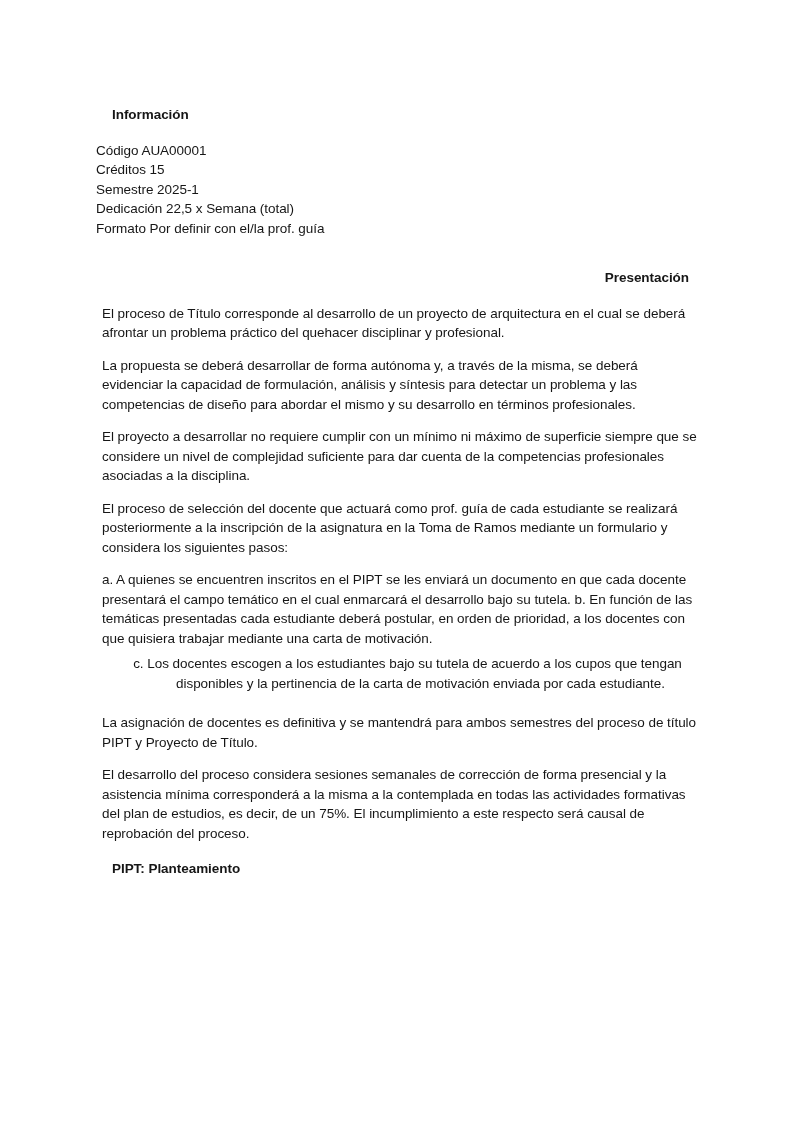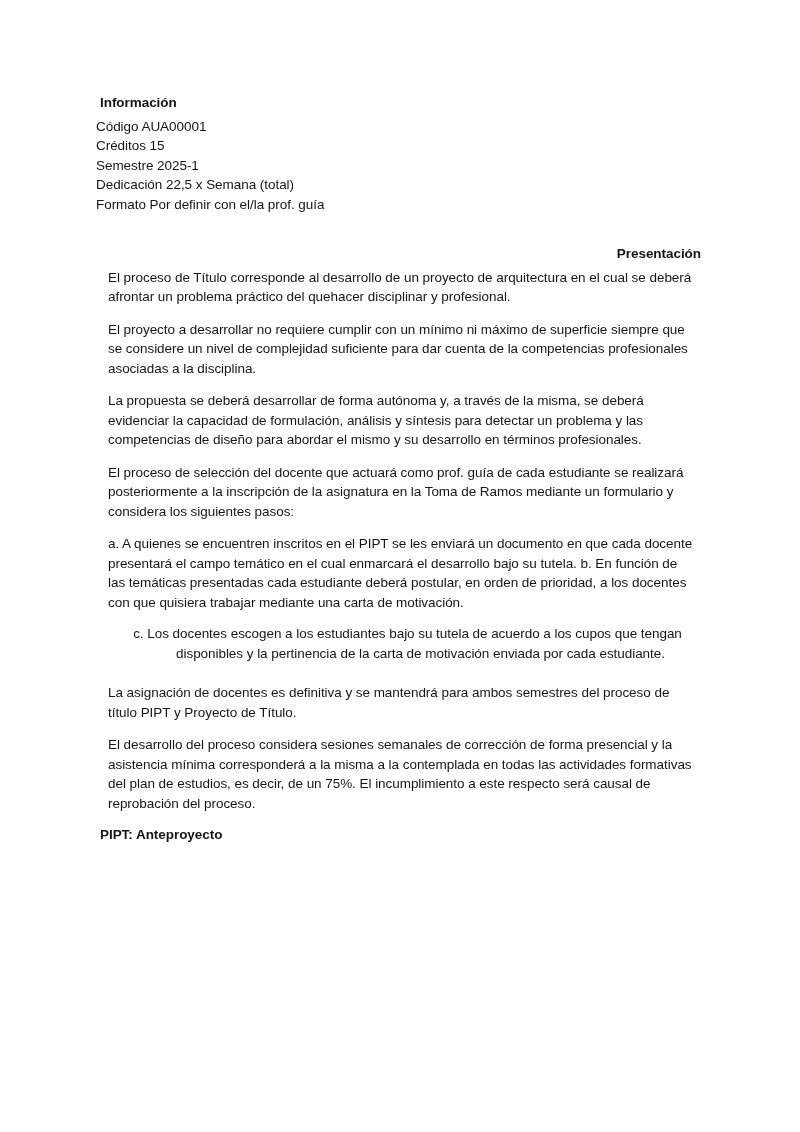--- a/index.html
+++ b/index.html
@@ -17,24 +17,24 @@
   }
   .doc {
     font-size: 13.5px;
     line-height: 19.5px;
     letter-spacing: -0.05px;
   }
   .heading {
     font-weight: 700;
     font-size: 13.5px;
     line-height: 19.5px;
-    margin: 4px;
+    margin: 16px;
   }
   .section-gap { margin-top: 30px; text-align: right; }
-  p { margin: 12px; }
+  p { margin: 6px; }
   .para { margin-top: 13px; }
   .para-first { margin-top: 0; }
   .para-lg { margin-top: 20px; }
   .info-line { margin: 0; }
   .item-c {
     margin-top: 0;
     padding-left: 40px;
     text-indent: -26px;
     text-align: center;
   }
@@ -49,26 +49,26 @@
     <div class="info-line">Código AUA00001</div>
     <div class="info-line">Créditos 15</div>
     <div class="info-line">Semestre 2025-1</div>
     <div class="info-line">Dedicación 22,5 x Semana (total)</div>
     <div class="info-line">Formato Por definir con el/la prof. guía</div>
   </section>
 
   <section>
     <h2 class="heading section-gap">Presentación</h2>
     <p class="para-first">El proceso de Título corresponde al desarrollo de un proyecto de arquitectura en el cual se deberá afrontar un problema práctico del quehacer disciplinar y profesional.</p>
+    <p class="para">La propuesta se deberá desarrollar de forma autónoma y, a través de la misma, se deberá evidenciar la capacidad de formulación, análisis y síntesis para detectar un problema y las competencias de diseño para abordar el mismo y su desarrollo en términos profesionales.</p>
     <p class="para">El proyecto a desarrollar no requiere cumplir con un mínimo ni máximo de superficie siempre que se considere un nivel de complejidad suficiente para dar cuenta de la competencias profesionales asociadas a la disciplina.</p>
-    <p class="para">La propuesta se deberá desarrollar de forma autónoma y, a través de la misma, se deberá evidenciar la capacidad de formulación, análisis y síntesis para detectar un problema y las competencias de diseño para abordar el mismo y su desarrollo en términos profesionales.</p>
   </section>
 
   <section>
     <p class="para">El proceso de selección del docente que actuará como prof. guía de cada estudiante se realizará posteriormente a la inscripción de la asignatura en la Toma de Ramos mediante un formulario y considera los siguientes pasos:</p>
     <p class="para">a. A quienes se encuentren inscritos en el PIPT se les enviará un documento en que cada docente presentará el campo temático en el cual enmarcará el desarrollo bajo su tutela.  b. En función de las temáticas presentadas cada estudiante deberá postular, en orden de prioridad,  a los docentes con que quisiera trabajar mediante una carta de motivación.</p>
     <p class="item-c">c. Los docentes escogen a los estudiantes bajo su tutela de acuerdo a los cupos que tengan disponibles y la pertinencia de la carta de motivación enviada por cada estudiante.</p>
     <p class="para-lg">La asignación de docentes es definitiva y se mantendrá para ambos semestres del proceso de título PIPT y Proyecto de Título.</p>
     <p class="para">El desarrollo del proceso considera sesiones semanales de corrección de forma presencial y la asistencia mínima corresponderá a la misma a la contemplada en todas las actividades formativas del plan de estudios, es decir, de un 75%. El incumplimiento a este respecto será causal de reprobación del proceso.</p>
-    <h2 class="heading">PIPT: Anteproyecto</h2>
+    <h2 class="heading">PIPT: Planteamiento</h2>
   </section>
 
 </div>
 
 </body></html>

